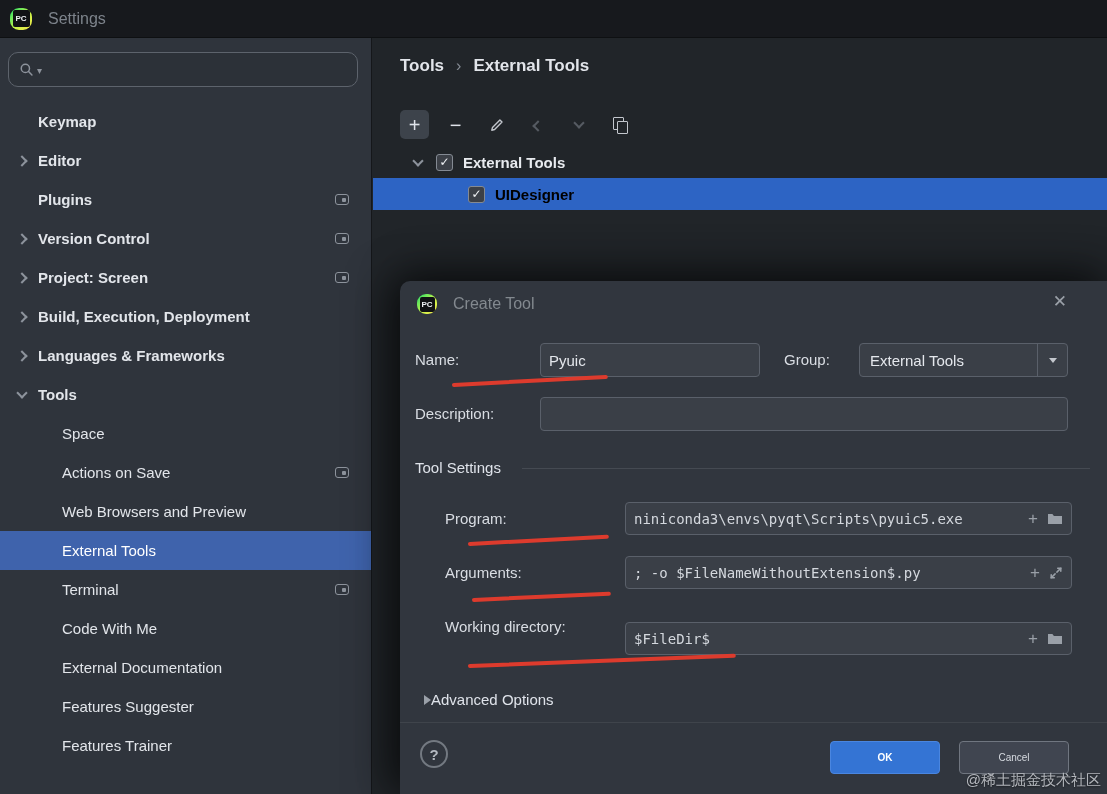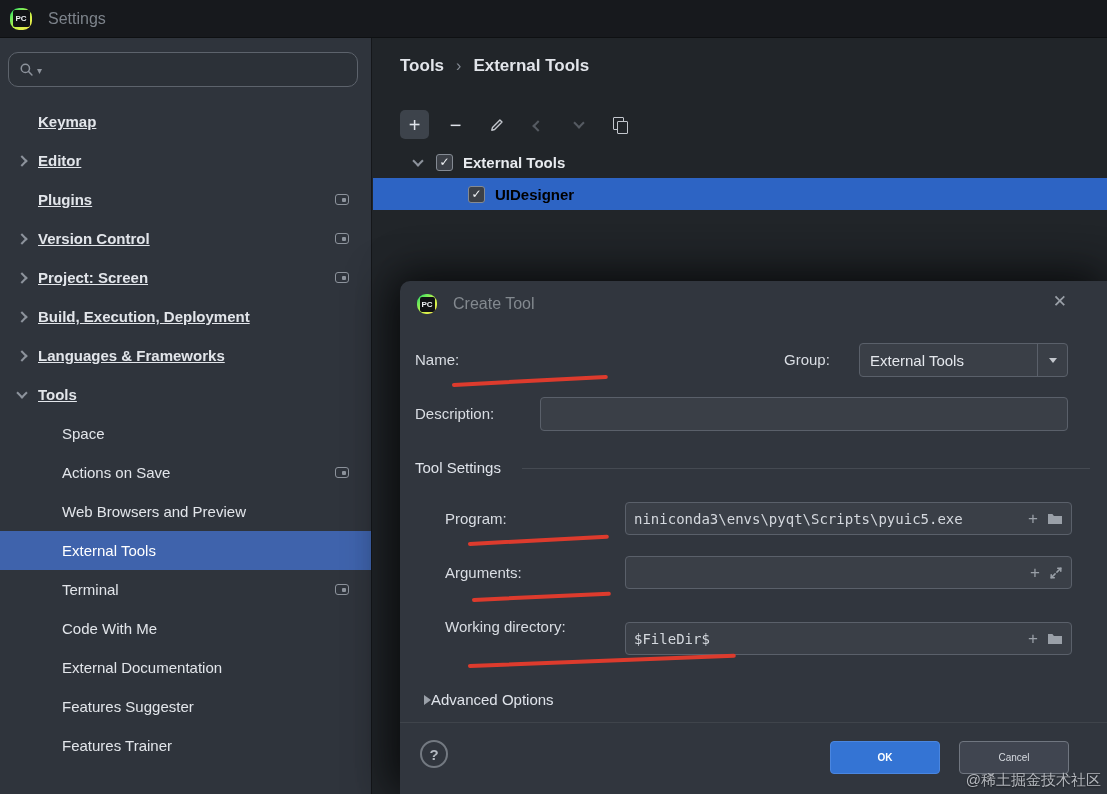--- a/index.html
+++ b/index.html
@@ -20,21 +20,21 @@
   .sidebar { position:absolute; left:0; top:38px; width:372px; bottom:0; background:#2f343c;
              border-right:1px solid #15171a; }
   .searchbox { position:absolute; left:8px; top:14px; width:350px; height:35px; border:1px solid #5d636c;
                border-radius:10px; display:flex; align-items:center; padding:0 10px; gap:3px; background:#2c3138; }
   .search-caret { color:#8d939c; font-size:10px; margin-top:2px; }
   .nav { position:absolute; left:0; right:0; top:64px; bottom:0; overflow:hidden; }
   .nrow { display:flex; align-items:center; height:39px; gap:8px; padding-left:14px; cursor:default; }
   .nrow.l1 { padding-left:38px; }
   .nrow.sel { background:#3f63ac; }
   .nlab { color:#e2e5ea; font-size:15px; white-space:nowrap; }
-  .nrow.l0 .nlab { font-weight:700;text-decoration:underline; }
+  .nrow.l0 .nlab { font-weight:700; }
   .nrow.sel .nlab { color:#ffffff; }
   .slot { width:16px; height:16px; display:flex; align-items:center; justify-content:center; flex:none; }
   .chev { width:8px; height:8px; border-right:2px solid #8d939c; border-bottom:2px solid #8d939c; display:inline-block; }
   .chev.r { transform:rotate(-45deg); }
   .chev.d { transform:rotate(45deg); margin-top:-3px; }
   .chev.u { transform:rotate(135deg); margin-bottom:-3px; }
   .chev.dis { border-color:#565b62; }
   .scr { width:14px; height:11px; border:1.5px solid #8d939c; border-radius:3px; position:relative;
          margin-left:auto; margin-right:22px; flex:none; }
   .scr::after { content:''; position:absolute; right:2px; bottom:2px; width:4px; height:4px; background:#8d939c; border-radius:1px; }
@@ -265,20 +265,21 @@
   <section class="dialog">
     <div class="dlg-head">
       <span class="pc-logo sm">
           <i>PC</i>
         </span>
       <span class="dlg-title">Create Tool</span>
     </div>
     <button class="dlg-close">✕</button>
 
     <label class="dlabel" style="left:15px; top:62px;">Name:</label>
+    <input class="fld" style="left: 140px; top: 62px; width: 220px;" value="Pyuic">
     <label class="dlabel" style="left:384px; top:62px;">Group:</label>
     <div class="combo">
       <span class="combo-value">External Tools</span>
       <span class="combo-btn">
           <i class="tri-down"></i>
         </span>
     </div>
 
     <label class="dlabel" style="left:15px; top:116px;">Description:</label>
     <input class="fld" style="left: 140px; top: 116px; width: 528px;" value="">
@@ -292,20 +293,21 @@
       <span class="fld-icons">
         <span class="plus">+</span>
         <svg width="16" height="13" viewBox="0 0 16 13">
           <path d="M1 2 h4.4 l1.5 2 H15 v8 H1 Z" fill="#9aa0a8"></path>
         </svg>
       </span>
     </div>
 
     <label class="dlabel" style="left:45px; top:275px;">Arguments:</label>
     <div class="fld macro-fld" style="left:225px; top:275px; width:447px;">
+      <span class="val">; -o $FileNameWithoutExtension$.py</span>
       <span class="fld-icons">
         <span class="plus">+</span>
         <svg width="14" height="14" viewBox="0 0 14 14" fill="none" stroke="#9aa0a8" stroke-width="1.5" stroke-linecap="round">
           <path d="M8.7 2.2 H11.8 V5.3"></path>
             <path d="M11.8 2.2 L7.9 6.1"></path>
           <path d="M5.3 11.8 H2.2 V8.7"></path>
             <path d="M2.2 11.8 L6.1 7.9"></path>
         </svg>
       </span>
     </div>

